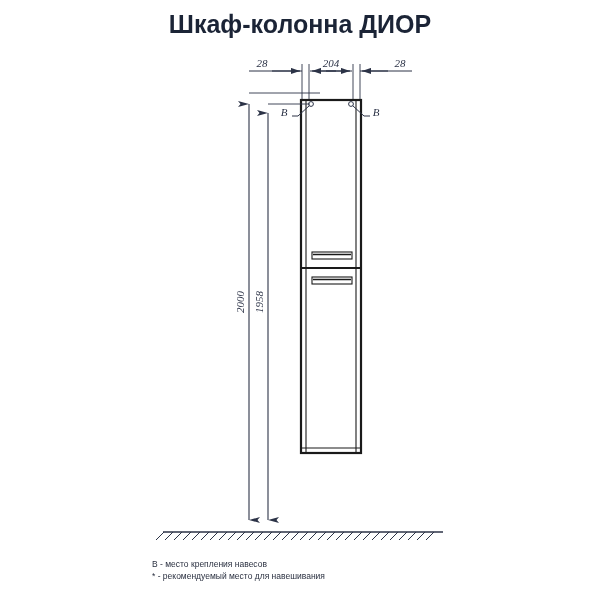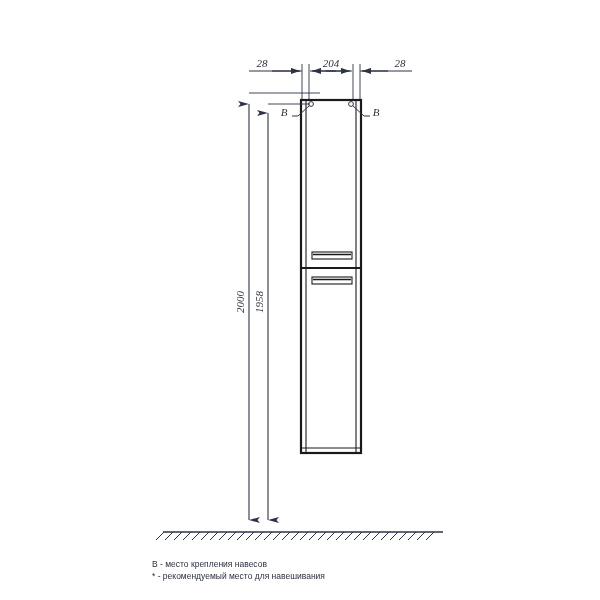--- a/index.html
+++ b/index.html
@@ -67,20 +67,21 @@
     font-style: italic;
     font-size: 11px;
     fill: #2c3347;
   }
 </style>
 </head>
 <body>
 
 <div id="canvas">
 
+  <div id="title">Шкаф-колонна ДИОР</div>
 
   <svg class="dwg" viewBox="0 0 600 600">
 
     <defs>
       <marker id="arrowR" markerWidth="9" markerHeight="7" refX="9" refY="3.5" orient="auto" markerUnits="userSpaceOnUse">
         <polygon points="0,0.4 9,3.5 0,6.6" fill="#2c3347"></polygon>
       </marker>
       <marker id="arrowL" markerWidth="9" markerHeight="7" refX="9" refY="3.5" orient="auto" markerUnits="userSpaceOnUse">
         <polygon points="0,0.4 9,3.5 0,6.6" fill="#2c3347"></polygon>
       </marker>

